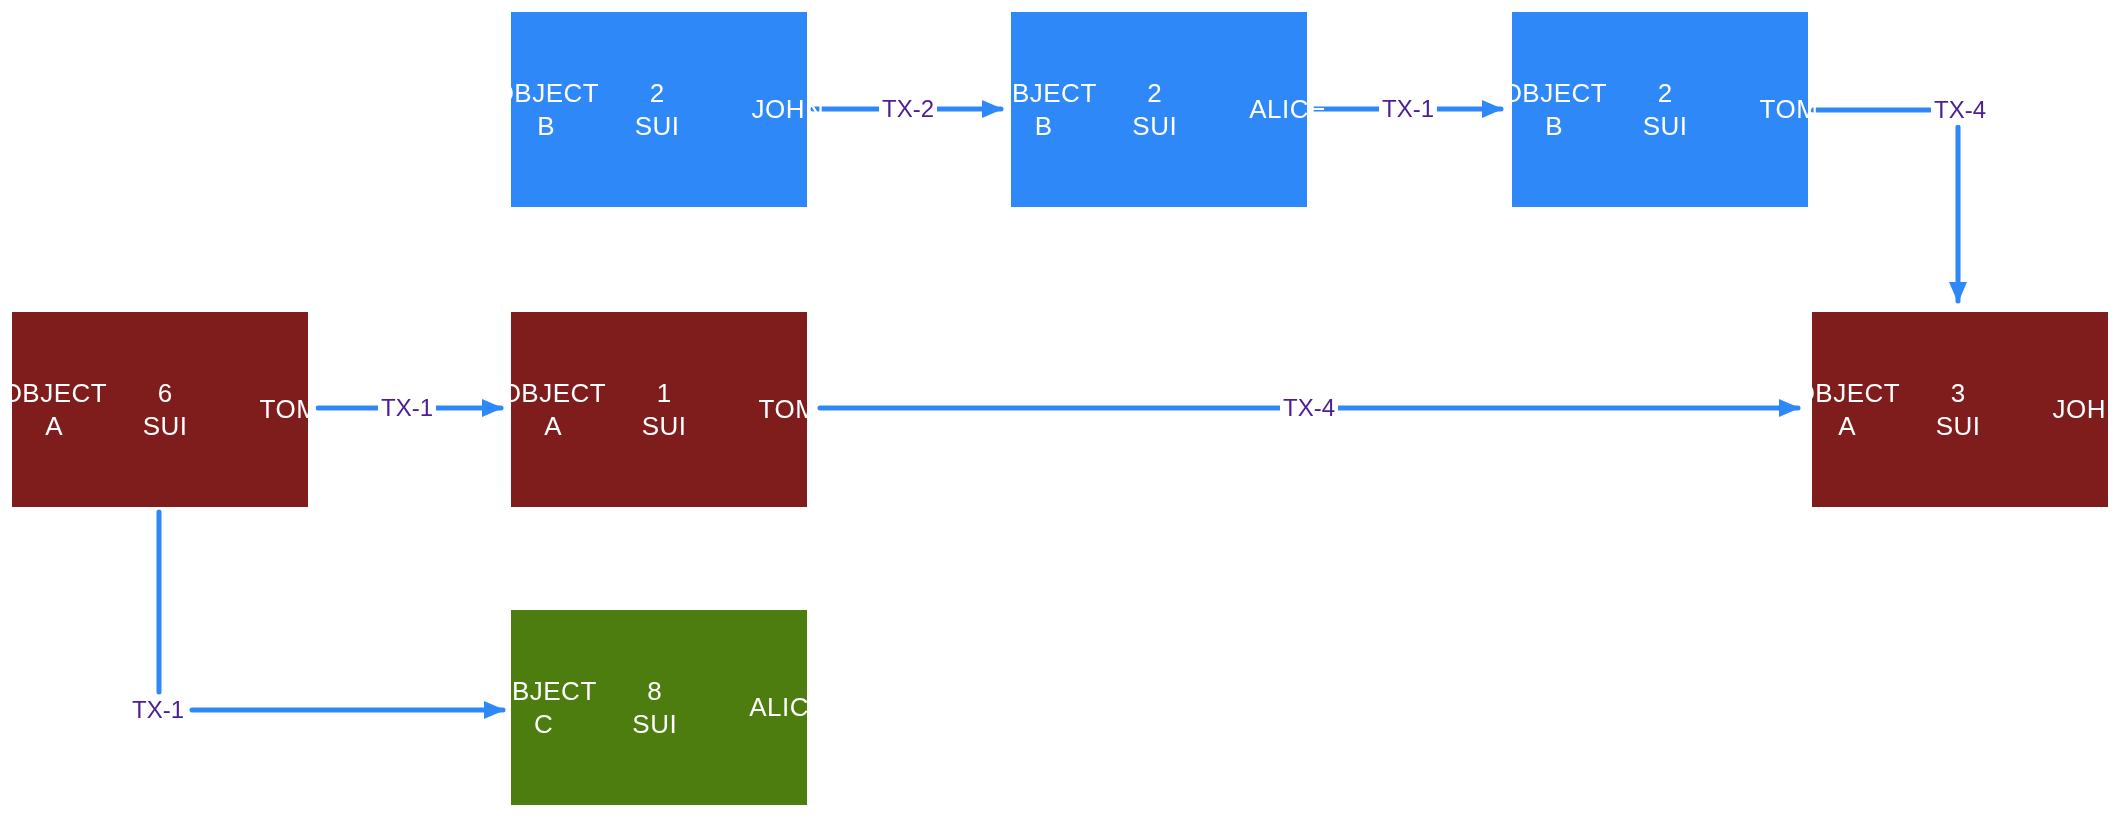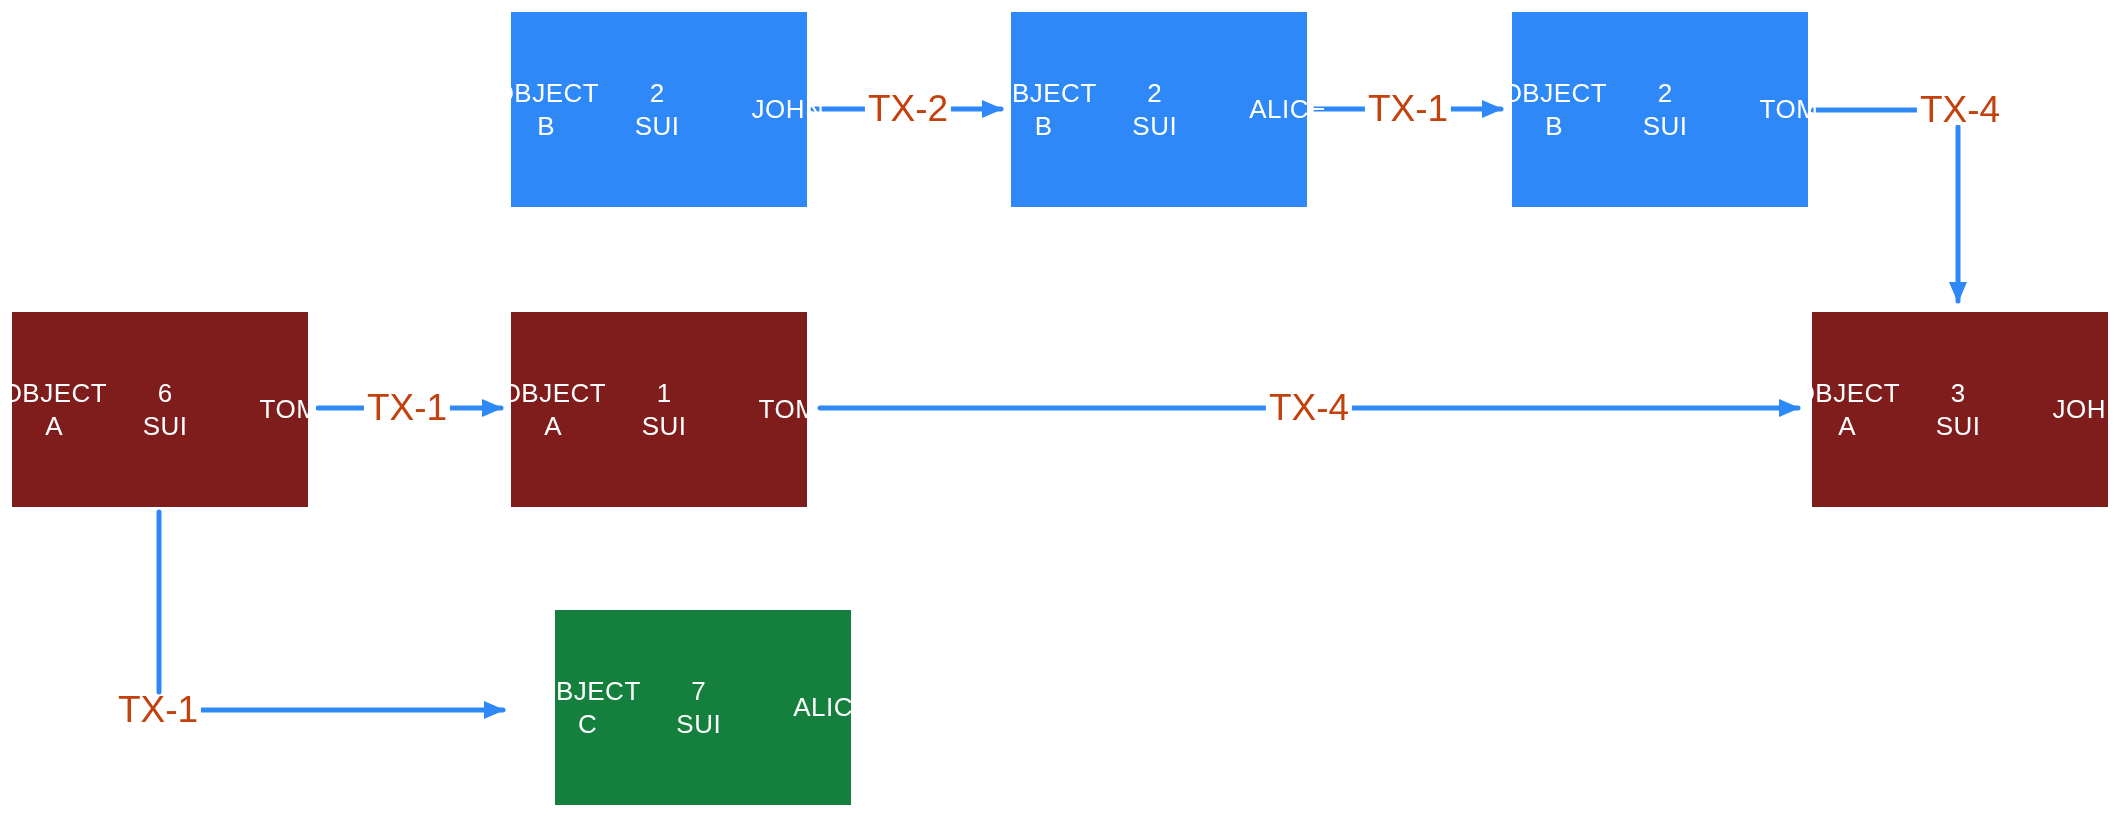--- a/index.html
+++ b/index.html
@@ -32,28 +32,28 @@
     align-items: center;
     text-align: center;
     color: #ffffff;
     font-size: 26px;
     line-height: 33px;
     letter-spacing: 0.5px;
     gap: 36px;
   }
   .node.blue  { background: #2F88F8; }
   .node.black { background: #7f1d1d; }
-  .node.gray  { background: #15803d; margin-left: 44px; }
+  .node.gray  { background: #4d7c0f; }
   .node .spacer { height: 33px; }
   .edge-label {
     position: absolute;
     transform: translate(-50%, -50%);
-    color: #c2410c;
+    color: #4c1d95;
     background: #ffffff;
-    font-size: 37px;
+    font-size: 24px;
     line-height: 30px;
     padding: 0 3px;
     white-space: nowrap;
   }
 </style>
 </head>
 <body>
 
 <div class="canvas">
 
@@ -112,21 +112,21 @@
   </div>
   <div class="node black" style="left:1812px; top:312px;">
     <div>OBJECT A</div>
     <div>3 SUI</div>
     <div class="spacer"></div>
     <div>JOHN</div>
   </div>
 
   <div class="node gray" style="left:511px; top:610px;">
     <div>OBJECT C</div>
-    <div>7 SUI</div>
+    <div>8 SUI</div>
     <div class="spacer"></div>
     <div>ALICE</div>
   </div>
 
   <span class="edge-label" style="left:407px; top:408px;">TX-1</span>
   <span class="edge-label" style="left:158px; top:710px;">TX-1</span>
   <span class="edge-label" style="left:908px; top:109px;">TX-2</span>
   <span class="edge-label" style="left:1408px; top:109px;">TX-1</span>
   <span class="edge-label" style="left:1960px; top:110px;">TX-4</span>
   <span class="edge-label" style="left:1309px; top:408px;">TX-4</span>

